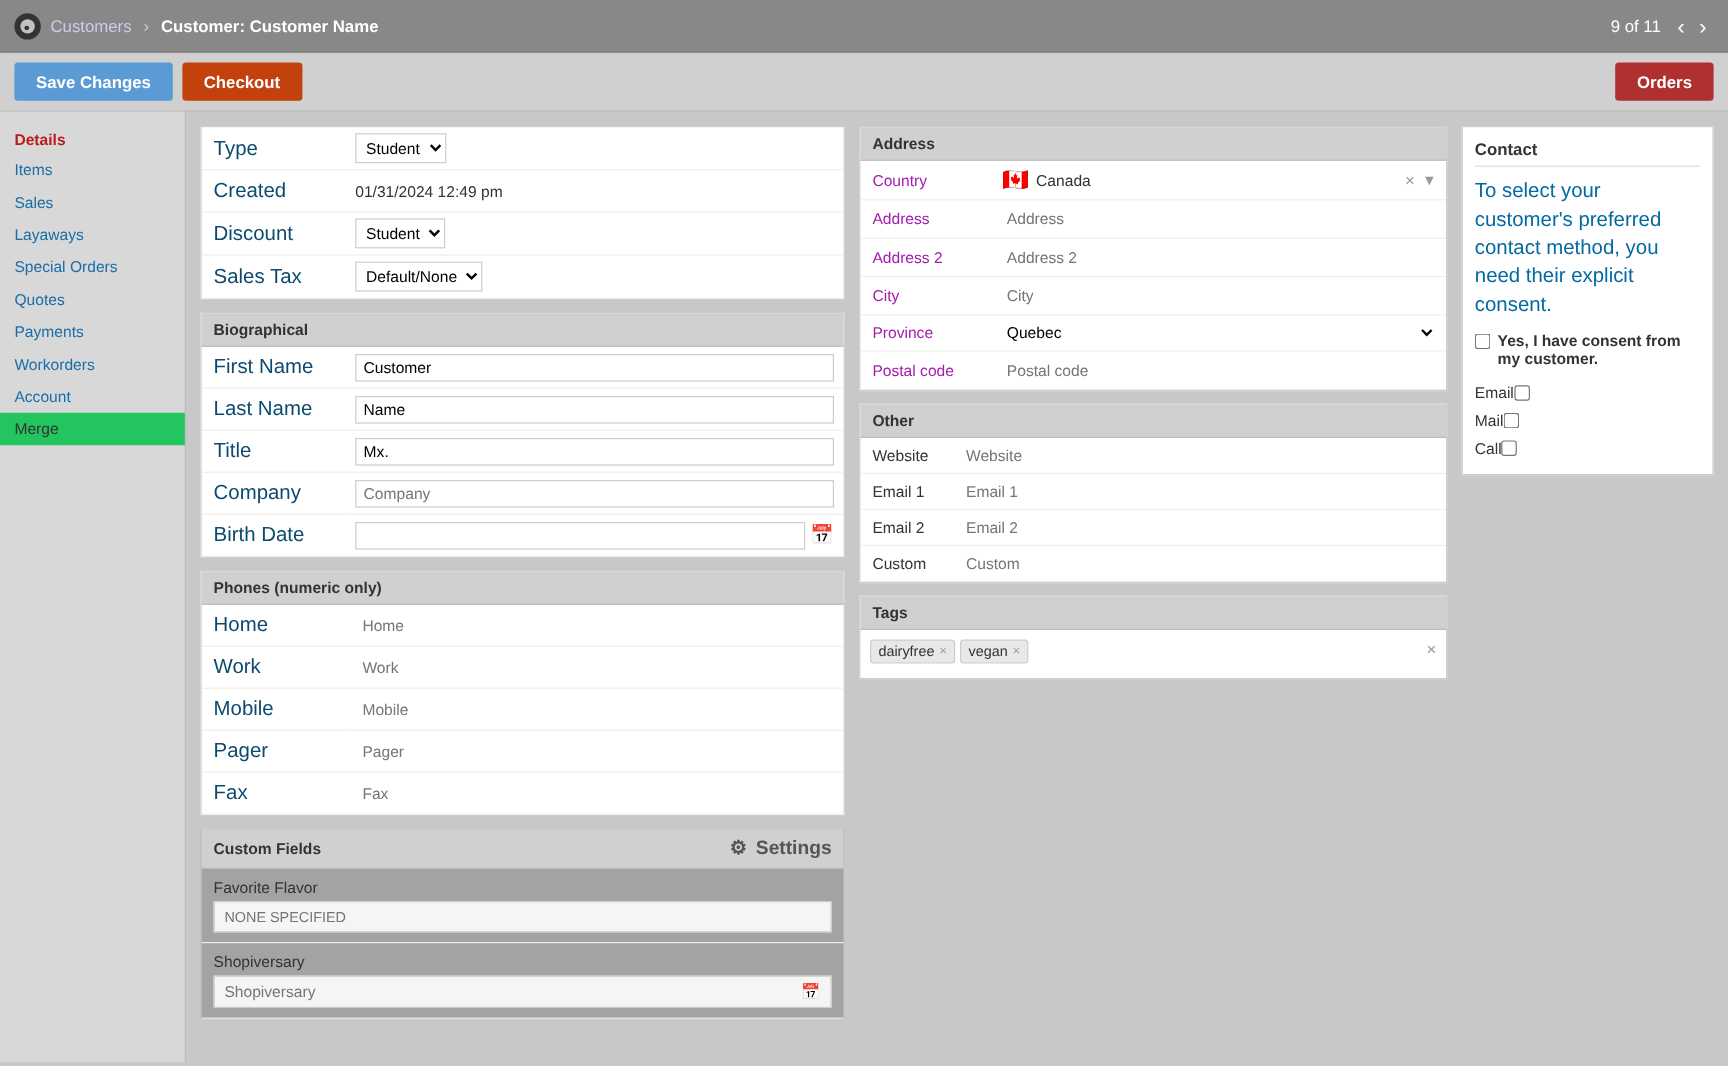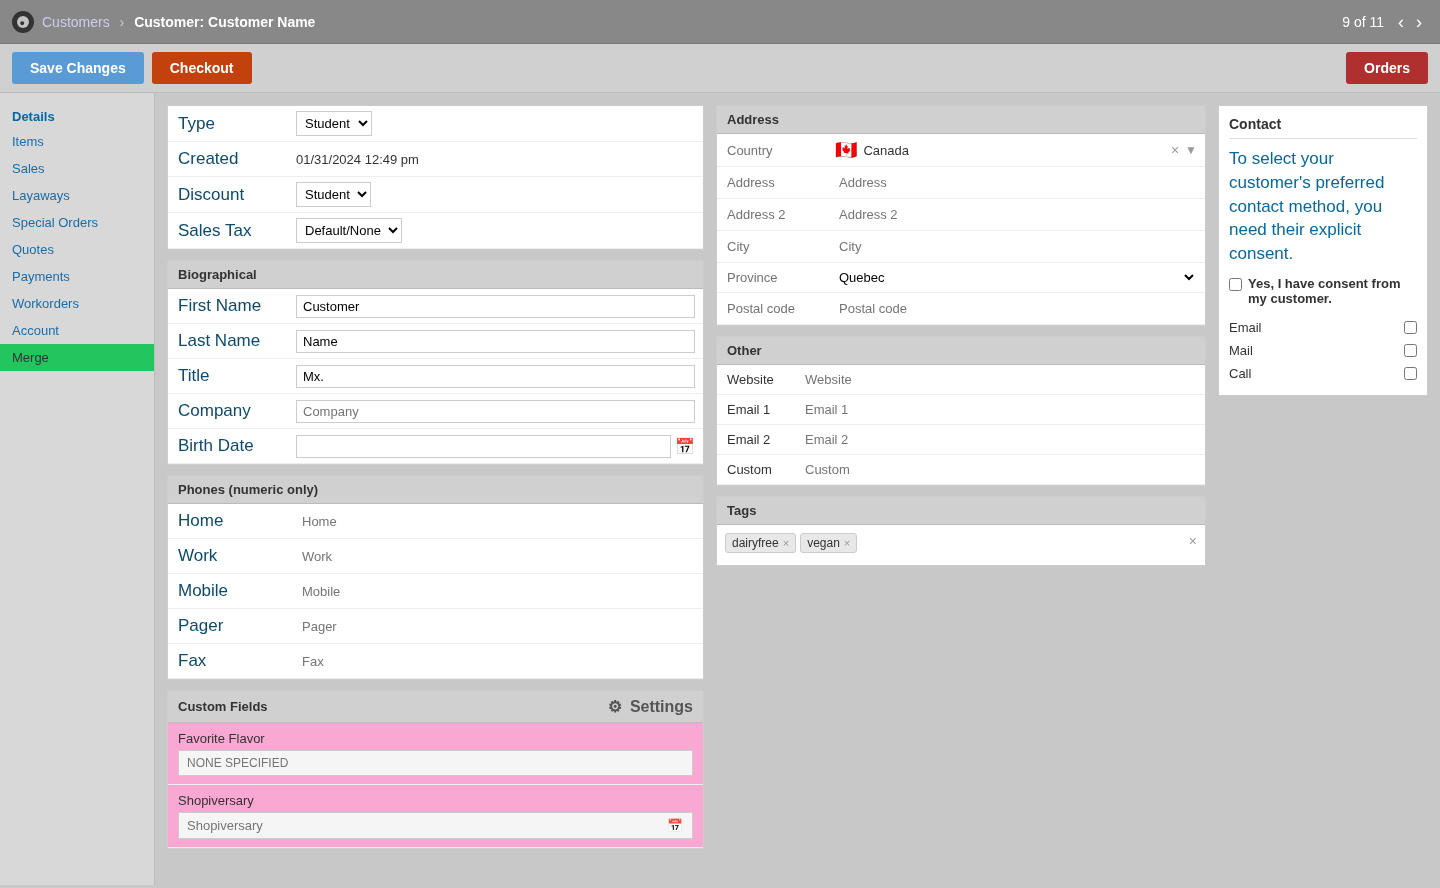--- a/index.html
+++ b/index.html
@@ -58,21 +58,21 @@
     }
 
     
     .sidebar {
       width: 155px; background: #d8d8d8;
       border-right: 1px solid #bbb;
       flex-shrink: 0; padding-top: 8px;
     }
     .sidebar .section-label {
       font-weight: bold; padding: 8px 12px 4px;
-      color: #0369a1; font-size: 13px;
+      color: #b91c1c; font-size: 13px;
     }
     .sidebar .nav-item {
       display: block; padding: 6px 12px;
       color: #1a6da8; text-decoration: none;
       cursor: pointer; font-size: 13px;
     }
     .sidebar .nav-item.active {
       background: #22c55e; color: #333; font-weight: normal;
     }
 
@@ -125,21 +125,21 @@
     .phones-section { background: white; border: 1px solid #ccc; margin-bottom: 10px; }
 
     
     .mid-col { width: 490px; flex-shrink: 0; }
 
     
     .address-section { background: white; border: 1px solid #ccc; margin-bottom: 10px; }
     .addr-grid { display: grid; grid-template-columns: 110px 1fr; }
     .addr-row { display: contents; }
     .addr-row .label {
-      padding: 7px 10px; color: #737373; font-size: 13px;
+      padding: 7px 10px; color: #a21caf; font-size: 13px;
       border-bottom: 1px solid #eee;
       display: flex; align-items: center;
     }
     .addr-row .value {
       padding: 5px 8px; border-bottom: 1px solid #eee;
       display: flex; align-items: center; gap: 6px;
     }
     .addr-row .value input {
       border: none; padding: 3px 4px;
       font-size: 13px; width: 100%; background: transparent;
@@ -175,26 +175,26 @@
     .tags-clear { margin-left: auto; color: #999; cursor: pointer; font-size: 14px; }
 
     
     .right-col { width: 210px; flex-shrink: 0; }
     .contact-section { background: white; border: 1px solid #ccc; padding: 10px; }
     .contact-title { font-weight: bold; font-size: 14px; border-bottom: 1px solid #ddd; padding-bottom: 6px; margin-bottom: 8px; }
     .contact-desc { font-size: 17px; color: #0369a1; margin-bottom: 10px; line-height: 1.4; }
     .consent-row { display: flex; align-items: flex-start; gap: 6px; margin-bottom: 10px; }
     .consent-row input[type="checkbox"] { margin-top: 2px; flex-shrink: 0; }
     .consent-label { font-size: 13px; font-weight: bold; }
-    .contact-option { display: flex; align-items: center; justify-content: space-between; padding: 4px 0; }
+    .contact-option { display: flex; align-items: center; padding: 4px 0; }
     .contact-option-label { font-size: 13px; }
     .contact-option input[type="checkbox"] { }
 
     
-    .custom-fields-section { background: #f9a8d4; border: 1px solid #ccc; margin-bottom: 10px; }
+    .custom-fields-section { background: #a3a3a3; border: 1px solid #ccc; margin-bottom: 10px; }
     .custom-header {
       background: #d0d0d0; padding: 6px 10px;
       font-weight: bold; font-size: 13px;
       border-bottom: 1px solid #bbb;
       display: flex; justify-content: space-between; align-items: center;
     }
     .settings-link { color: #555; font-size: 16px; cursor: pointer; }
     .settings-icon { margin-right: 3px; }
     .custom-field-item { padding: 8px 10px; border-bottom: 1px solid #eee; }
     .custom-field-label { font-size: 13px; margin-bottom: 4px; color: #333; }

